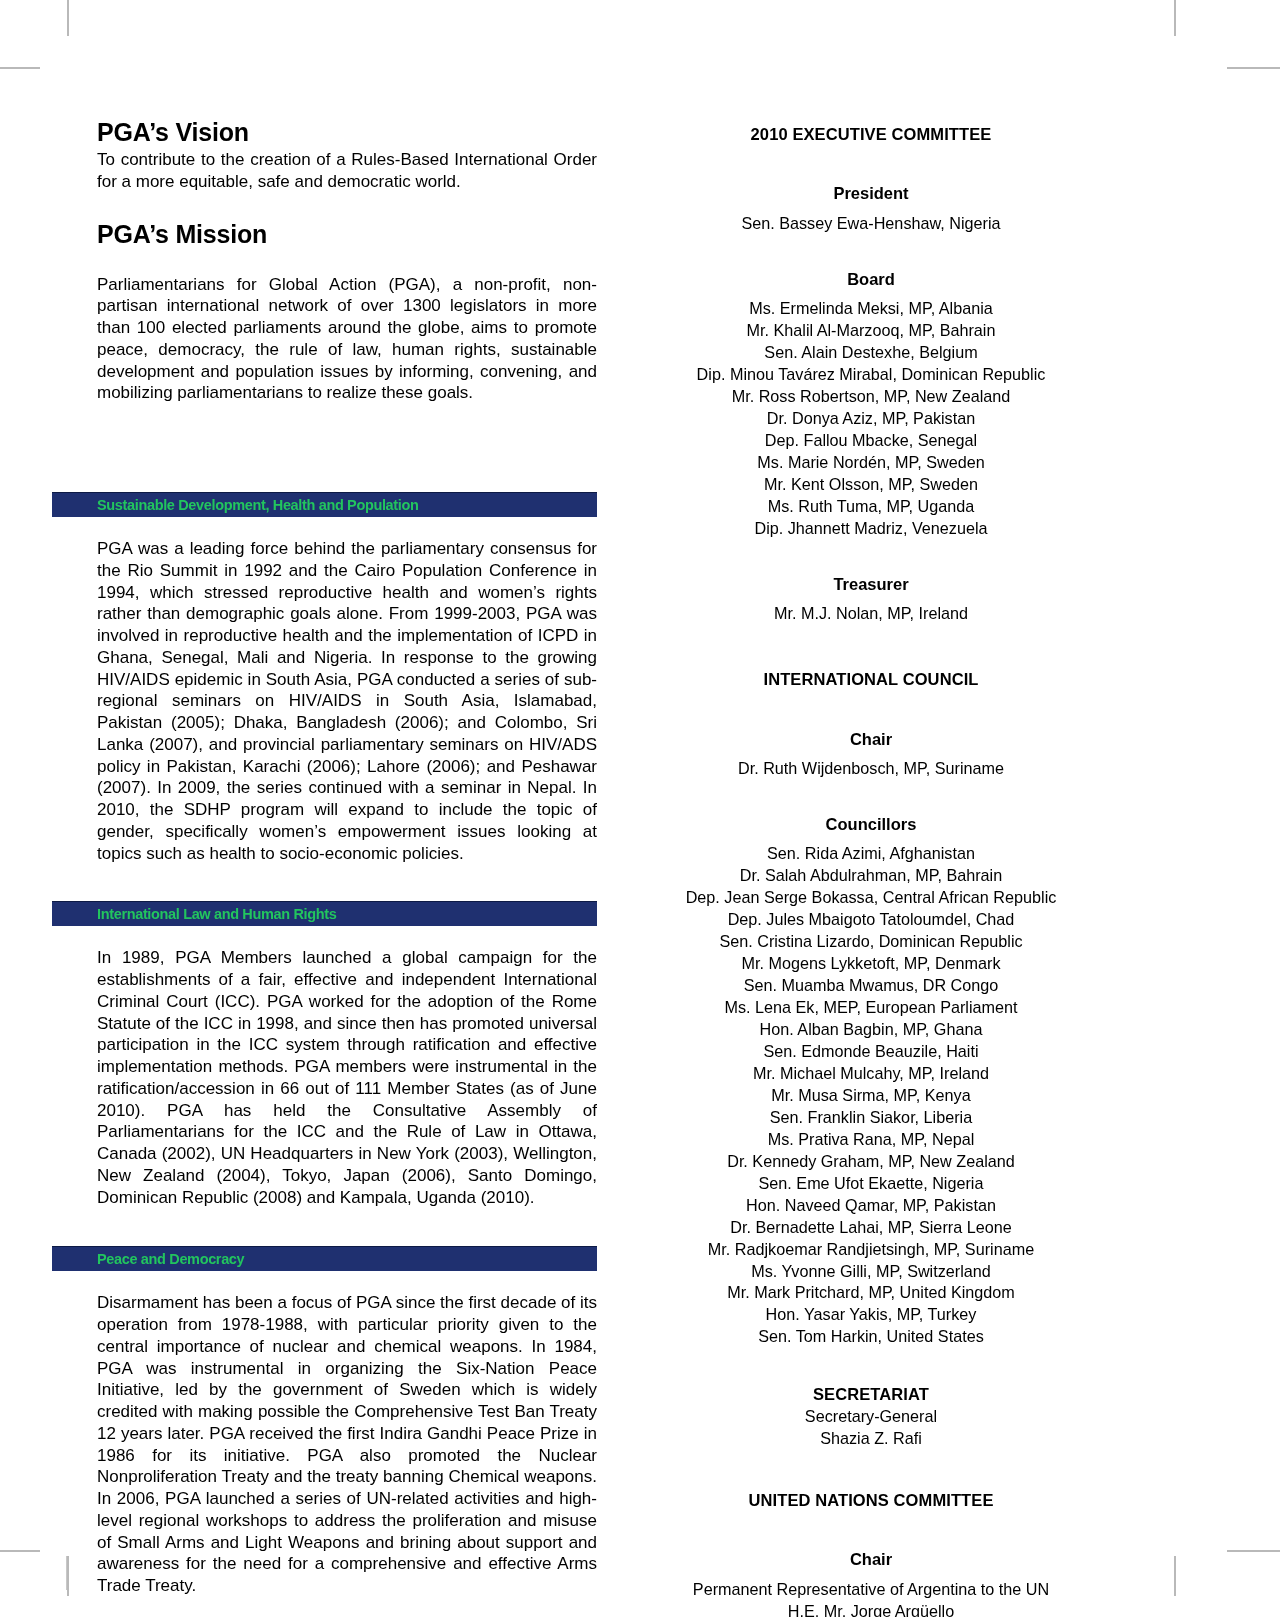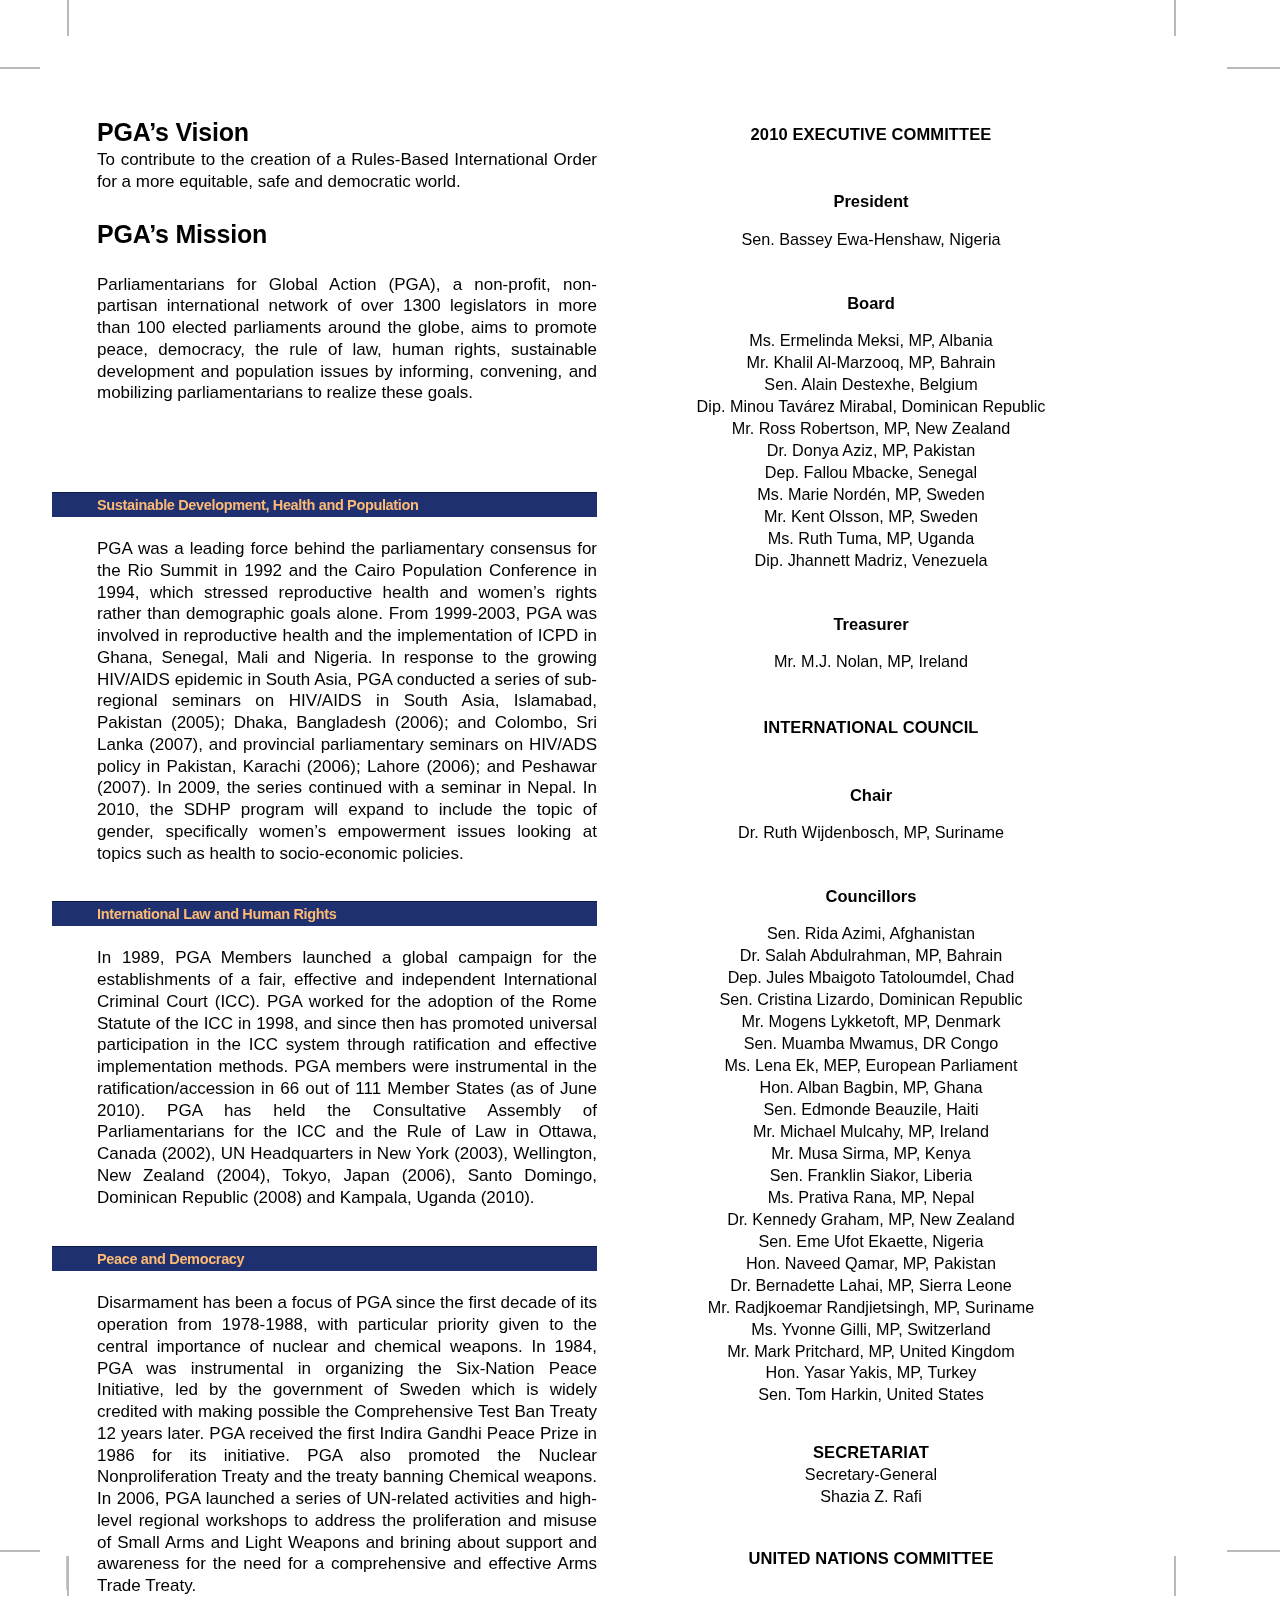--- a/index.html
+++ b/index.html
@@ -82,21 +82,21 @@
     background: #1f3070;
     height: 25px;
     margin: 0;
     box-shadow: 0 1px 0 0 #0d1a45 inset;
   }
   .section-bar .bar-label {
     position: absolute;
     left: 45px;
     top: 50%;
     transform: translateY(-50%);
-    color: #fdba74;
+    color: #22c55e;
     font-size: 14.5px;
     font-weight: bold;
     letter-spacing: -0.35px;
     white-space: nowrap;
   }
   .section-block { margin-top: 0; }
   .section-block p.body-text { margin-top: 21px; }
 
   .gap-sdhp { height: 88px; }
   .gap-ilhr  { height: 37px; }
@@ -106,21 +106,21 @@
   .rc-heading-caps {
     font-size: 16.5px;
     font-weight: bold;
     letter-spacing: 0.1px;
     margin: 0;
     line-height: 1.3;
   }
   .rc-heading-bold {
     font-size: 16.5px;
     font-weight: bold;
-    margin: 16px;
+    margin: 8px;
     line-height: 1.3;
   }
   .rc-line {
     font-size: 16.2px;
     line-height: 1.355;
     margin: 0;
     white-space: nowrap;
   }
   .sp-26 { height: 26px; }
   .sp-30 { height: 30px; }
@@ -245,20 +245,21 @@
 
     <div class="rc-heading-bold">Chair</div>
     <div class="rc-line">Dr. Ruth Wijdenbosch, MP, Suriname</div>
 
     <div class="sp-26"></div>
 
     <div class="rc-heading-bold">Councillors</div>
     <div>
       <div class="rc-line">Sen. Rida Azimi, Afghanistan</div>
       <div class="rc-line">Dr. Salah Abdulrahman, MP, Bahrain</div>
+      <div class="rc-line">Dep. Jean Serge Bokassa, Central African Republic</div>
       <div class="rc-line">Dep. Jules Mbaigoto Tatoloumdel, Chad</div>
       <div class="rc-line">Sen. Cristina Lizardo, Dominican Republic</div>
       <div class="rc-line">Mr. Mogens Lykketoft, MP, Denmark</div>
       <div class="rc-line">Sen. Muamba Mwamus, DR Congo</div>
       <div class="rc-line">Ms. Lena Ek, MEP, European Parliament</div>
       <div class="rc-line">Hon. Alban Bagbin, MP, Ghana</div>
       <div class="rc-line">Sen. Edmonde Beauzile, Haiti</div>
       <div class="rc-line">Mr. Michael Mulcahy, MP, Ireland</div>
       <div class="rc-line">Mr. Musa Sirma, MP, Kenya</div>
       <div class="rc-line">Sen. Franklin Siakor, Liberia</div>

